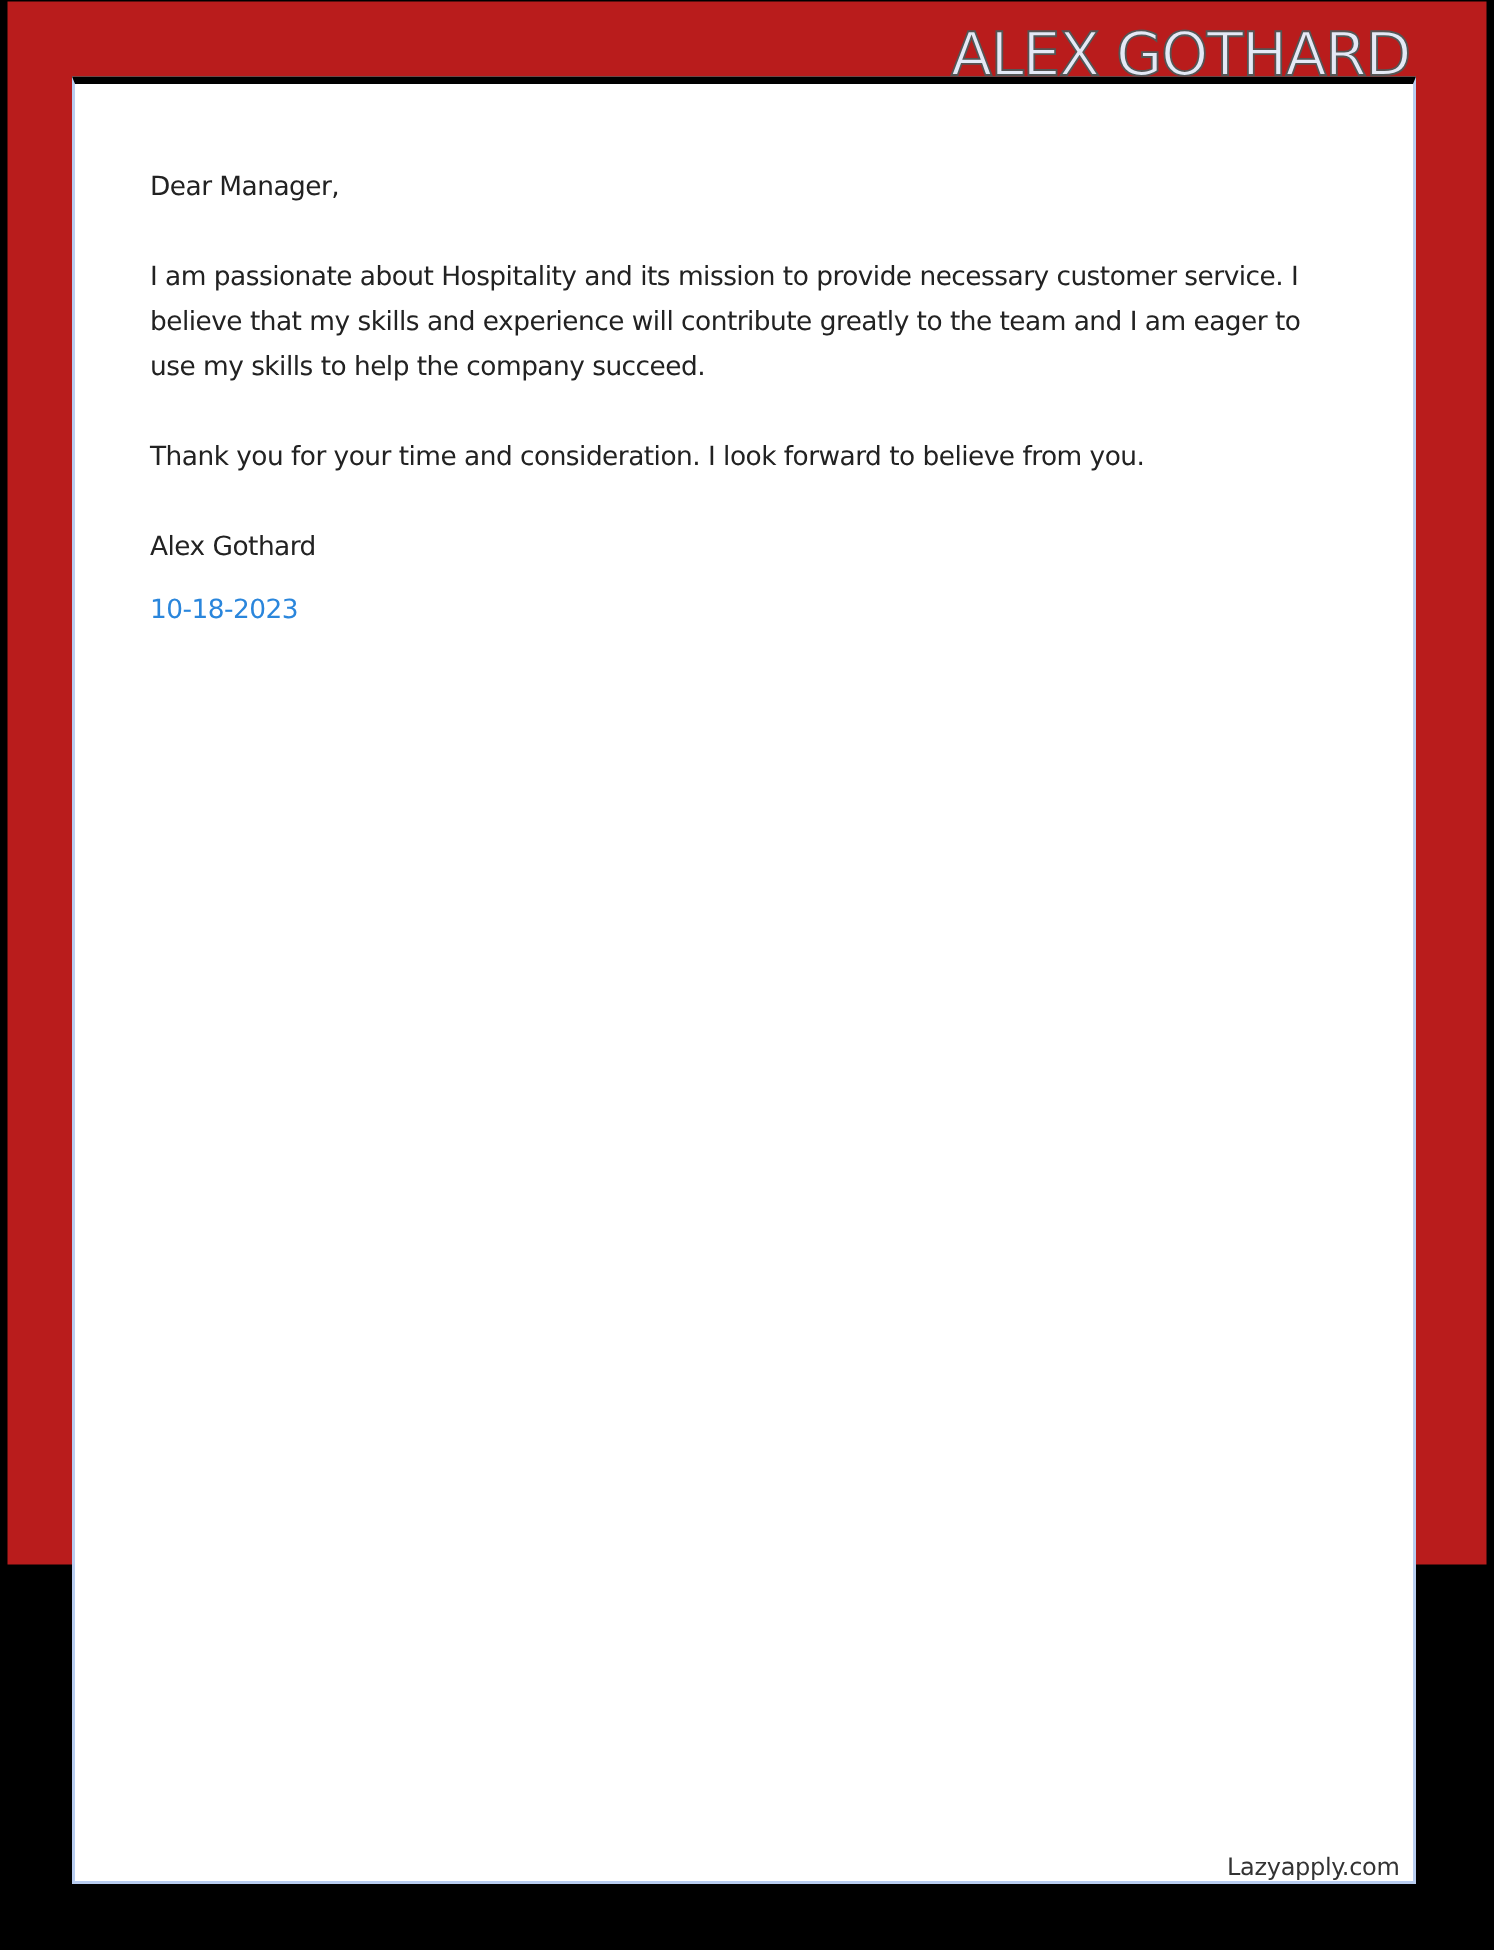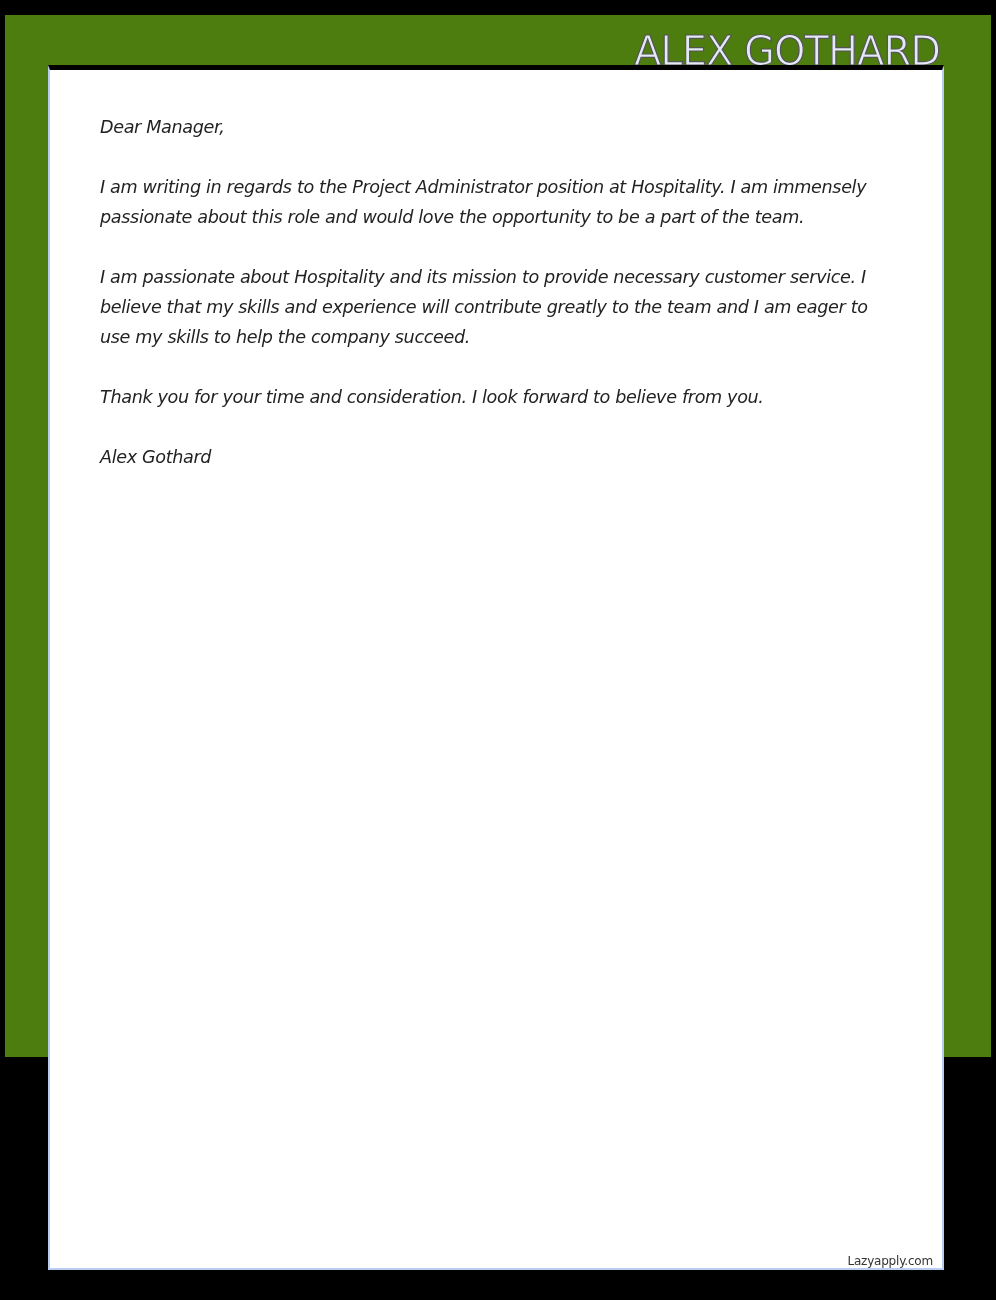--- a/index.html
+++ b/index.html
@@ -4,23 +4,23 @@
 <style>
   html, body { margin: 0; padding: 0; }
   body {
     width: 996px; height: 1300px;
     background: #000;
     position: relative;
     font-family: "DejaVu Sans", sans-serif;
     overflow: hidden;
   }
   .page {
-    position: absolute; left: 5px; top: 15px;
+    position: absolute; left: 5px; top: 1px;
     width: 986px; height: 1042px;
-    background: #4d7c0f;
+    background: #b91c1c;
   }
   .name-title {
     position: absolute; right: 51px; top: 12px;
     font-size: 40px; letter-spacing: -1px;
     color: #e4e9f6;
     -webkit-text-stroke: 1.2px #555;
     font-weight: normal;
     line-height: 48px;
     white-space: nowrap;
   }
@@ -35,36 +35,36 @@
     box-sizing: border-box;
   }
   .letter {
     position: absolute; left: 50px; top: 42px;
     width: 800px;
     font-size: 17.6px;
     line-height: 30px;
     color: #222;
     letter-spacing: -0.35px;
   }
-  .letter p { margin: 0 0 30px 0; font-style: italic; }
+  .letter p { margin: 12px 0 30px 0; }
   .letter p.sig { margin-bottom: 10px; }
   .date { color: #2a86dc; }
   .footer {
     position: absolute; right: 9px; bottom: 0px;
-    font-size: 12px; color: #333; letter-spacing: -0.2px;
+    font-size: 16px; color: #333; letter-spacing: -0.2px;
   }
 </style>
 </head>
 <body>
 
 <div class="page">
   <div class="name-title">ALEX GOTHARD</div>
   <div class="card">
     <div class="letter">
       <p>Dear Manager,</p>
-      <p>I am writing in regards to the Project Administrator position at Hospitality. I am immensely passionate about this role and would love the opportunity to be a part of the team.</p>
       <p>I am passionate about Hospitality and its mission to provide necessary customer service. I believe that my skills and experience will contribute greatly to the team and I am eager to use my skills to help the company succeed.</p>
       <p>Thank you for your time and consideration. I look forward to believe from you.</p>
       <p class="sig">Alex Gothard</p>
+      <p class="date">10-18-2023</p>
     </div>
     <div class="footer">Lazyapply.com</div>
   </div>
 </div>
 
 </body></html>

